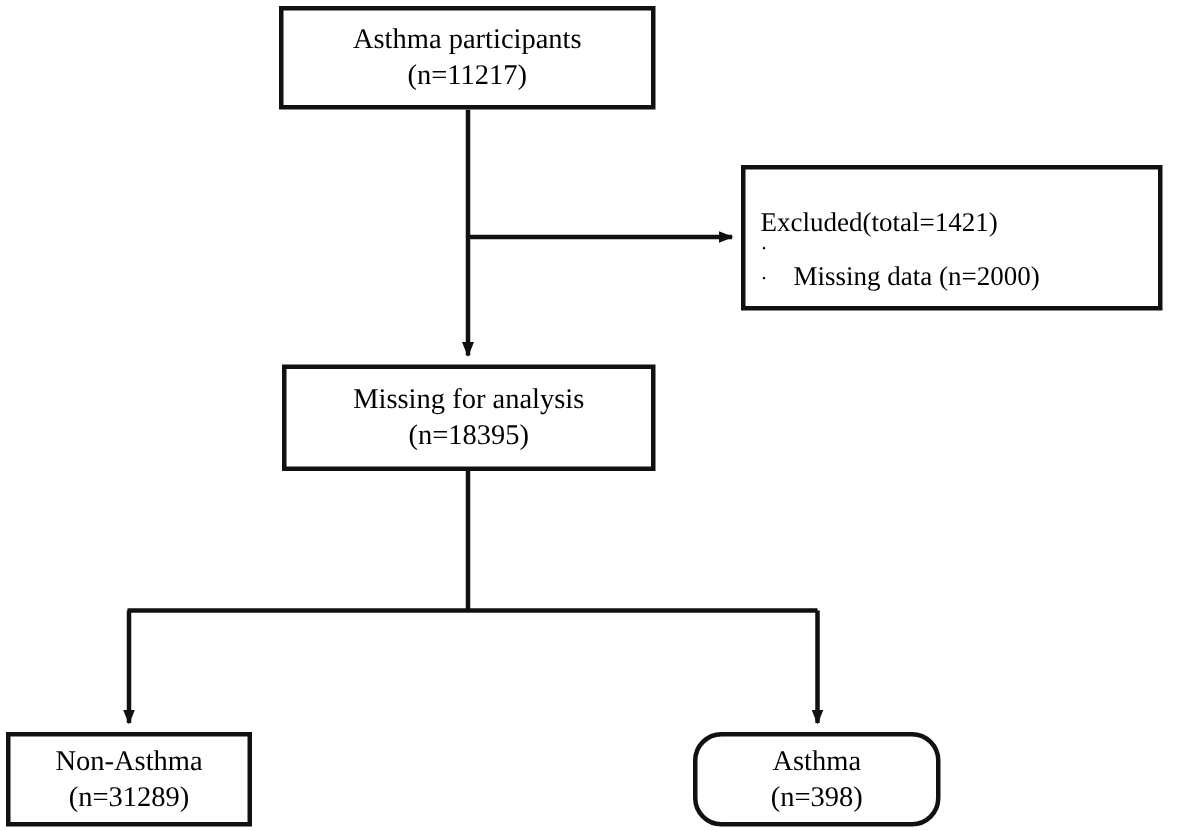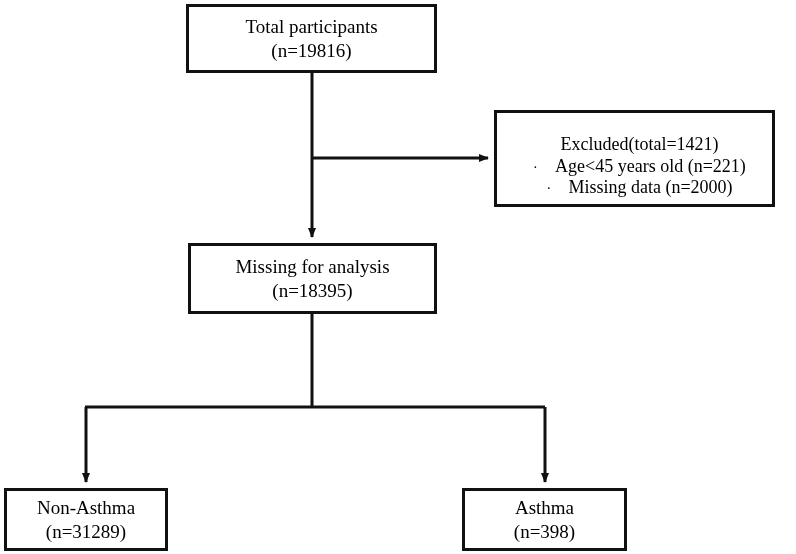--- a/index.html
+++ b/index.html
@@ -46,21 +46,21 @@
     width: 251px;
     height: 69px;
     font-size: 19px;
   }
   
   #node-excluded {
     left: 494px;
     top: 110px;
     width: 281px;
     height: 97px;
-    align-items: center;
+    align-items: flex-start;
     justify-content: center;
     padding: 20px 0 4px 10px;
     font-size: 18px;
   }
   #node-excluded .line {
     text-align: left;
   }
   #node-excluded .bullet-row {
     display: flex;
     align-items: baseline;
@@ -89,20 +89,21 @@
     height: 63px;
     font-size: 19px;
   }
   
   #node-asthma {
     left: 462px;
     top: 488px;
     width: 165px;
     height: 63px;
     font-size: 19px;
+    border-radius: 19px;
   }
 </style>
 </head>
 <body>
 
 <div id="canvas">
 
   <svg class="connectors" viewBox="0 0 796 554">
     <defs>
       <marker id="arrowhead" markerWidth="10" markerHeight="8" refX="9" refY="4" orient="auto" markerUnits="userSpaceOnUse">
@@ -117,29 +118,28 @@
     <line x1="312" y1="314" x2="312" y2="408" stroke="#111111" stroke-width="3"></line>
 
     <line x1="85" y1="407" x2="545" y2="407" stroke="#111111" stroke-width="3"></line>
 
     <line x1="86" y1="407" x2="86" y2="482" stroke="#111111" stroke-width="3" marker-end="url(#arrowhead)"></line>
 
     <line x1="545" y1="407" x2="545" y2="482" stroke="#111111" stroke-width="3" marker-end="url(#arrowhead)"></line>
   </svg>
 
   <div class="node" id="node-total">
-    <div class="line">Total participants</div>
-    <div class="line">(n=19816)</div>
+    <div class="line">Asthma participants</div>
+    <div class="line">(n=11217)</div>
   </div>
 
   <div class="node" id="node-excluded">
     <div class="line">Excluded(total=1421)</div>
     <div class="bullet-row">
       <span class="bullet-dot">·</span>
-      <span>Age&lt;45 years old (n=221)</span>
     </div>
     <div class="bullet-row">
       <span class="bullet-dot">·</span>
       <span>Missing data (n=2000)</span>
     </div>
   </div>
 
   <div class="node" id="node-subjects">
     <div class="line">Missing for analysis</div>
     <div class="line">(n=18395)</div>

